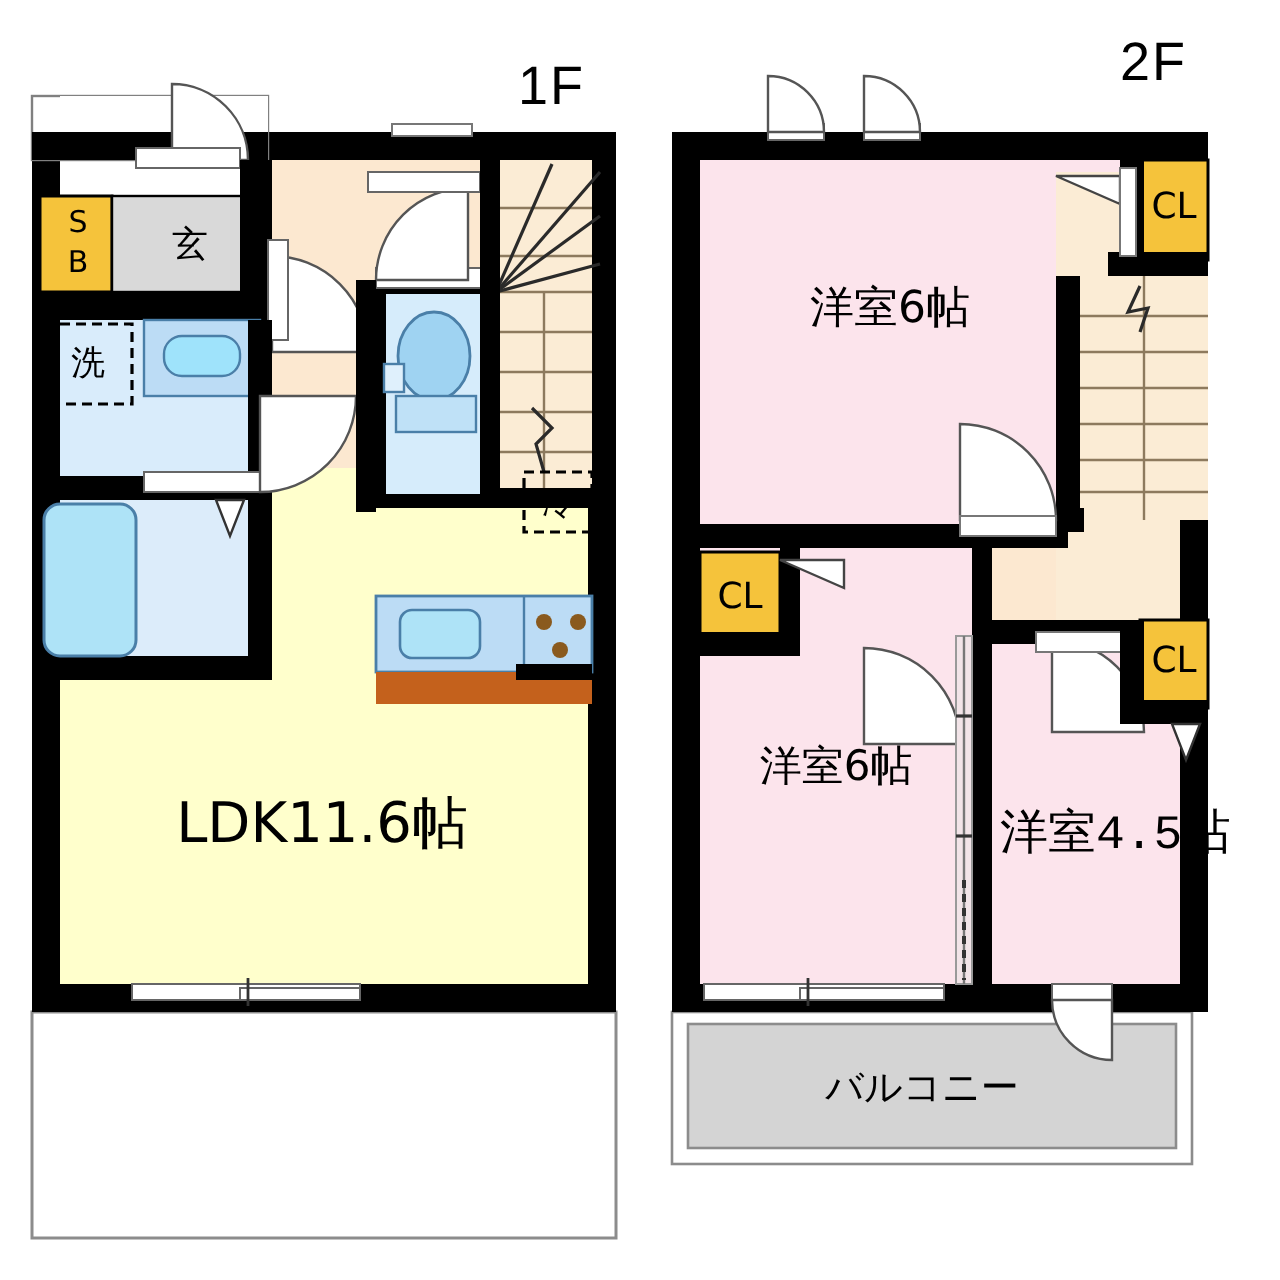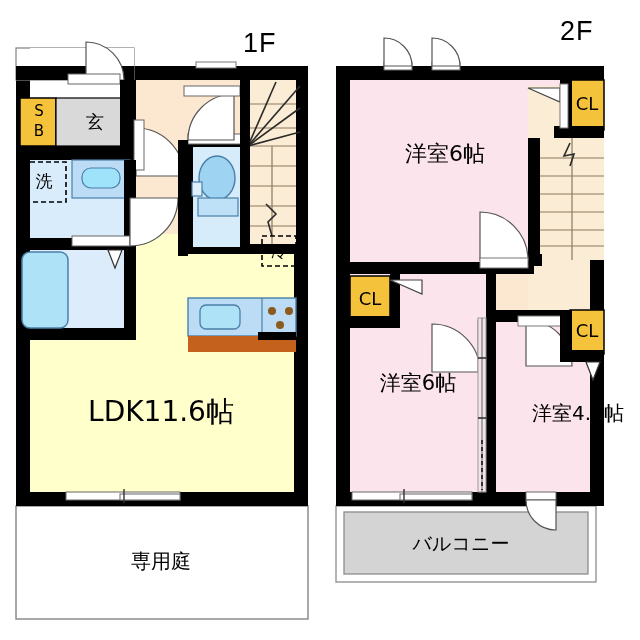--- a/index.html
+++ b/index.html
@@ -224,44 +224,43 @@
 
       <rect x="352" y="492" width="120" height="8" fill="#ffffff" stroke="#666666" stroke-width="1"></rect>
       <rect x="400" y="494" width="72" height="6" fill="#ffffff" stroke="#666666" stroke-width="1"></rect>
       <line x1="404" y1="489" x2="404" y2="503" stroke="#333333" stroke-width="1.4"></line>
 
       <rect x="526" y="492" width="30" height="8" fill="#ffffff" stroke="#666666" stroke-width="1"></rect>
       <path d="M 526 500 A 30 30 0 0 0 556 530 L 556 500 Z" fill="#ffffff" stroke="#555555" stroke-width="1.2"></path>
     </g>
   </svg>
 
-  <div class="floor-label" style="left:243px; top:28px;">1F</div>
+  <div class="floor-label" style="left:259px; top:28px;">1F</div>
 
   <div class="floor-label" style="left:560px; top:16px;">2F</div>
 
   <div class="room-label" style="left:24px; top:101px; width:30px; font-size:15px; line-height:20px;">
     <span style="display:block;">S</span>
       <span style="display:block;">B</span>
   </div>
 
   <div class="room-label" style="left:56px; top:110px; width:78px; font-size:18px;">玄</div>
 
   <div class="room-label" style="left:22px; top:170px; width:44px; font-size:17px;">洗</div>
 
   <div class="room-label" style="left:262px; top:242px; width:34px; font-size:16px;">冷</div>
 
   <div class="room-label" style="left:66px; top:393px; width:190px; font-size:28px;">LDK11.6帖</div>
 
-  <div class="room-label" style="left:96px; top:548px; width:130px; font-size:20px;">専用庭</div>
 
   <div class="room-label" style="left:370px; top:139px; width:150px; font-size:22px;">洋室6帖</div>
 
   <div class="room-label" style="left:358px; top:369px; width:120px; font-size:21px;">洋室6帖</div>
 
-  <div class="room-label" style="left:522px; top:400px; width:112px; font-size:20px;">洋室4.5帖</div>
+  <div class="room-label" style="left:500px; top:400px; width:112px; font-size:24px;font-family:Liberation Mono, monospace;">洋室4.5帖</div>
 
   <div class="room-label" style="left:386px; top:531px; width:150px; font-size:19px;">バルコニー</div>
 
   <div class="room-label" style="left:570px; top:93px; width:34px; font-size:18px;">CL</div>
   <div class="room-label" style="left:350px; top:288px; width:40px; font-size:18px;">CL</div>
   <div class="room-label" style="left:570px; top:320px; width:34px; font-size:18px;">CL</div>
 
 </div>
 
 </body></html>

